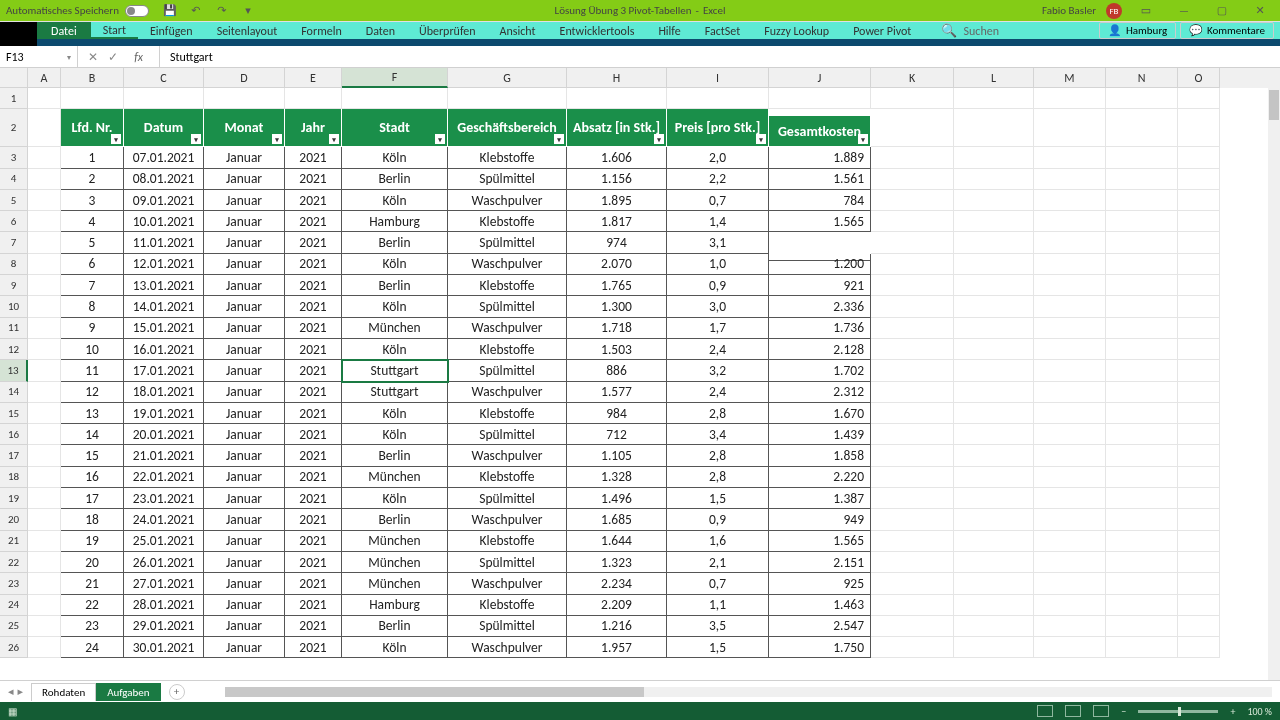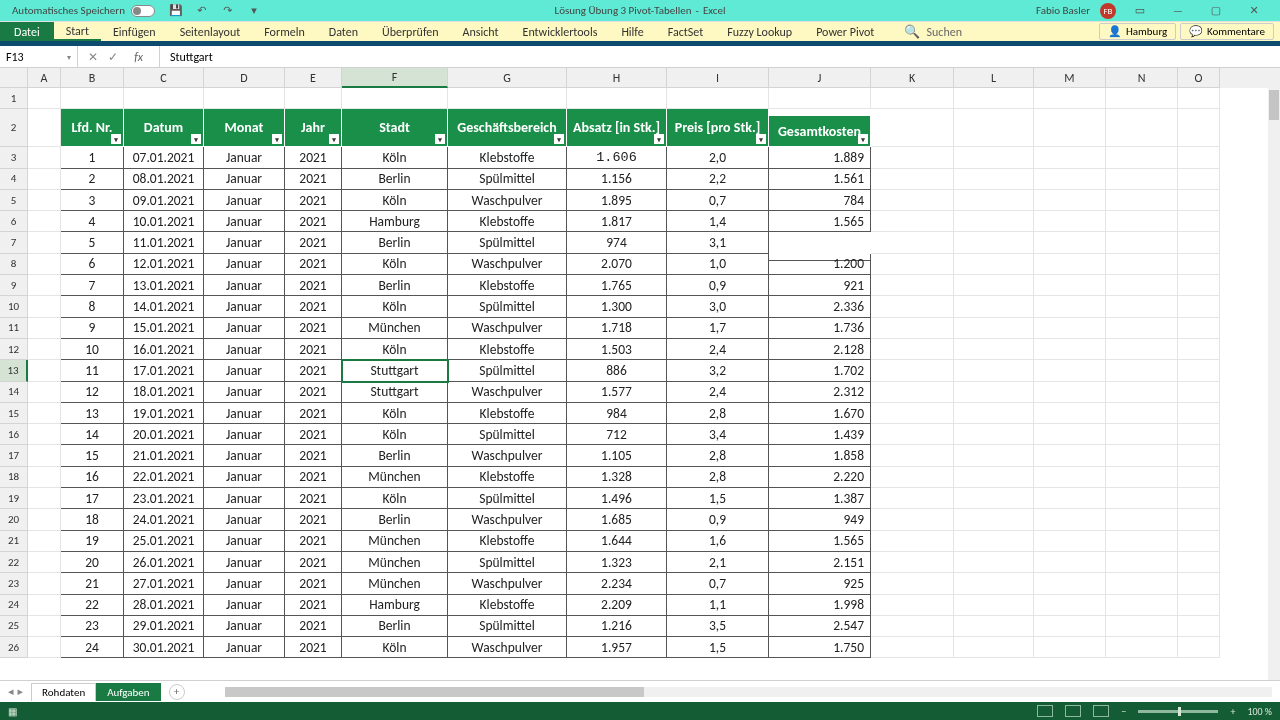--- a/index.html
+++ b/index.html
@@ -1,29 +1,29 @@
 <!DOCTYPE html>
 <html><head>
 <meta charset="utf-8">
 <style>
 * { margin: 0; padding: 0; box-sizing: border-box; font-family: "Segoe UI", Calibri, sans-serif; }
 html, body { width: 1280px; height: 720px; overflow: hidden; background: #000; }
 
-.title-bar { height: 22px; background: #5eead4; display: flex; align-items: center; font-size: 11px; color: #444; padding: 0 12px; border-bottom: 1px solid #e0e0e0; }
+.title-bar { height: 22px; background: #84cc16; display: flex; align-items: center; font-size: 11px; color: #444; padding: 0 6px; border-bottom: 1px solid #e0e0e0; }
 .title-bar .autosave { display: flex; align-items: center; gap: 6px; }
 .title-bar .toggle { width: 24px; height: 12px; border: 1px solid #888; border-radius: 6px; position: relative; background: #fff; }
 .title-bar .toggle::after { content: ""; position: absolute; left: 1px; top: 1px; width: 8px; height: 8px; border-radius: 4px; background: #888; }
 .title-bar .qat { display: flex; gap: 12px; margin-left: 14px; }
 .title-bar .qat-icon { width: 14px; height: 14px; display: inline-flex; align-items: center; justify-content: center; color: #555; cursor: pointer; }
 .title-bar .center { position: absolute; left: 50%; transform: translateX(-50%); display: flex; gap: 4px; }
 .title-bar .right { margin-left: auto; display: flex; align-items: center; gap: 10px; }
 .avatar { width: 16px; height: 16px; border-radius: 8px; background: #c0392b; color: #fff; font-size: 9px; display: flex; align-items: center; justify-content: center; }
 .win-btn { width: 28px; height: 18px; display: flex; align-items: center; justify-content: center; cursor: pointer; color: #555; }
 
-.ribbon { height: 24px; background: #fef9c3; display: flex; align-items: center; font-size: 12px; border-bottom: 5px solid #0c4a6e; }
+.ribbon { height: 24px; background: #5eead4; display: flex; align-items: center; font-size: 12px; border-bottom: 7px solid #0c4a6e; margin-left: 37px; }
 .ribbon .tab { padding: 0 12px; height: 100%; display: flex; align-items: center; cursor: pointer; color: #333; }
 .ribbon .tab.file { background: #1a7a43; color: #fff; padding: 0 14px; }
 .ribbon .tab.active { border-bottom: 2px solid #1a7a43; }
 .ribbon .search-area { display: flex; align-items: center; gap: 6px; margin-left: 18px; color: #666; }
 .ribbon .search-icon { font-size: 13px; }
 .ribbon .right-actions { margin-left: auto; display: flex; gap: 4px; padding-right: 6px; }
 .ribbon .pill { border: 1px solid #ccc; padding: 1px 8px; border-radius: 2px; display: flex; align-items: center; gap: 4px; font-size: 11px; cursor: pointer; }
 
 .formula-bar { height: 22px; background: #fff; display: flex; align-items: center; border-bottom: 1px solid #d0d0d0; font-size: 12px; }
 .name-box { width: 78px; padding: 0 6px; border-right: 1px solid #d0d0d0; height: 100%; display: flex; align-items: center; }
@@ -199,21 +199,21 @@
       </div>
       <div class="row">
         <div class="row-h">3</div>
         <div class="cell" style="width: 33px;"></div>
         <div class="cell data center-txt data-first" style="width: 63px;">1</div>
         <div class="cell data center-txt" style="width: 80px;">07.01.2021</div>
         <div class="cell data center-txt" style="width: 81px;">Januar</div>
         <div class="cell data center-txt" style="width: 57px;">2021</div>
         <div class="cell data center-txt" style="width: 106px;">Köln</div>
         <div class="cell data center-txt" style="width: 119px;">Klebstoffe</div>
-        <div class="cell data center-txt" style="width: 100px; font-family: Liberation Mono, monospace;">1.606</div>
+        <div class="cell data center-txt" style="width: 100px;">1.606</div>
         <div class="cell data center-txt" style="width: 102px;">2,0</div>
         <div class="cell data right-num" style="width: 102px;">1.889</div>
         <div class="cell" style="width: 83px;"></div>
         <div class="cell" style="width: 80px;"></div>
         <div class="cell" style="width: 72px;"></div>
         <div class="cell" style="width: 72px;"></div>
         <div class="cell" style="width: 42px;"></div>
       </div>
       <div class="row">
         <div class="row-h">4</div>
@@ -579,21 +579,21 @@
         <div class="row-h">24</div>
         <div class="cell" style="width: 33px;"></div>
         <div class="cell data center-txt data-first" style="width: 63px;">22</div>
         <div class="cell data center-txt" style="width: 80px;">28.01.2021</div>
         <div class="cell data center-txt" style="width: 81px;">Januar</div>
         <div class="cell data center-txt" style="width: 57px;">2021</div>
         <div class="cell data center-txt" style="width: 106px;">Hamburg</div>
         <div class="cell data center-txt" style="width: 119px;">Klebstoffe</div>
         <div class="cell data center-txt" style="width: 100px;">2.209</div>
         <div class="cell data center-txt" style="width: 102px;">1,1</div>
-        <div class="cell data right-num" style="width: 102px;">1.998</div>
+        <div class="cell data right-num" style="width: 102px;">1.463</div>
         <div class="cell" style="width: 83px;"></div>
         <div class="cell" style="width: 80px;"></div>
         <div class="cell" style="width: 72px;"></div>
         <div class="cell" style="width: 72px;"></div>
         <div class="cell" style="width: 42px;"></div>
       </div>
       <div class="row">
         <div class="row-h">25</div>
         <div class="cell" style="width: 33px;"></div>
         <div class="cell data center-txt data-first" style="width: 63px;">23</div>

